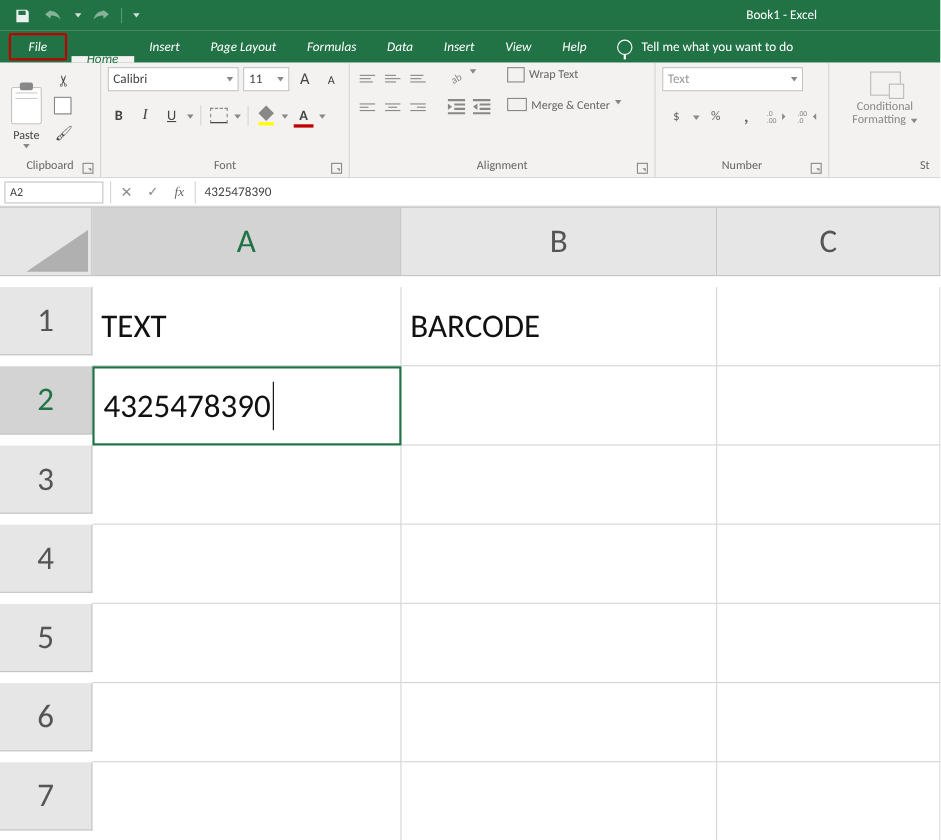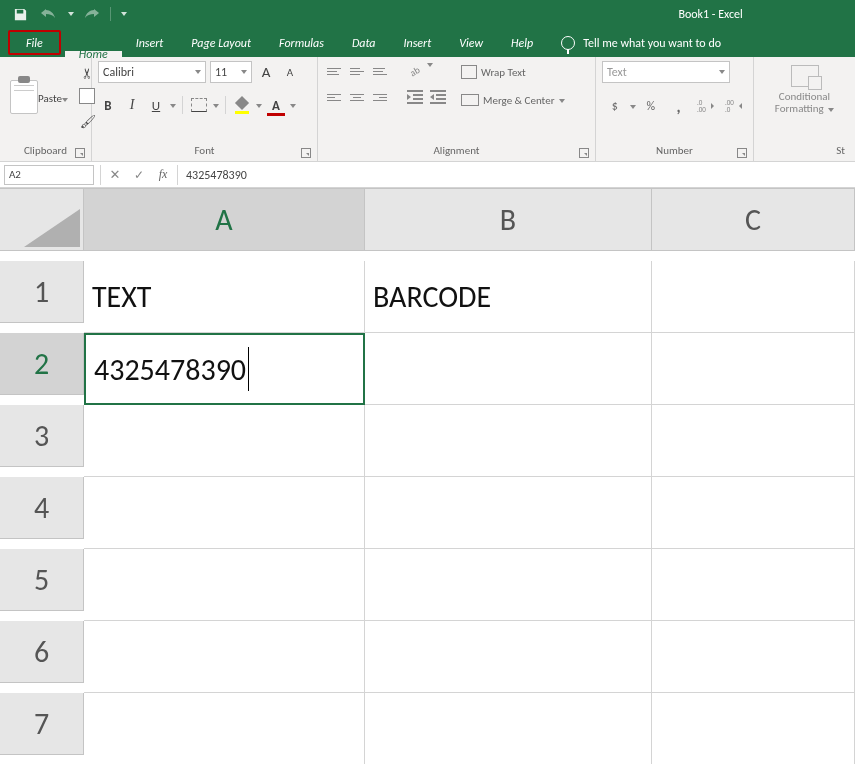--- a/index.html
+++ b/index.html
@@ -25,58 +25,58 @@
 
 
 .ribbon { background: #f3f2f1; height: 105px; border-bottom: 1px solid #d4d4d4; display:flex; }
 .group { border-right: 1px solid #d4d4d4; display:flex; flex-direction:column; padding: 4px 6px 2px 6px; }
 .group-body { flex: 1; display:flex; align-items: flex-start; gap: 6px; }
 .group-label { display:flex; justify-content:center; align-items:center; font-size: 11px; color:#666; height: 18px; position: relative; }
 .group-label .dlg { position:absolute; right: 0; bottom: 1px; width: 10px; height: 10px; border: 1px solid #888; }
 .group-label .dlg::after{content:""; position:absolute; right:1px; bottom:1px; width:0;height:0;border-top:3px solid #888;border-left:3px solid transparent;}
 
 
-.big-btn { display:flex; flex-direction:row; align-items:center; justify-content:flex-end; padding: 2px 4px; height: 76px; }
+.big-btn { display:flex; flex-direction:column; align-items:center; justify-content:flex-end; padding: 2px 4px; height: 76px; }
 .clipboard-icon { width: 28px; height: 34px; background:#fff; border:1px solid #c4c4c4; border-radius:2px; position:relative; margin-bottom:4px;}
 .clipboard-icon::before{content:"";position:absolute;top:-5px;left:50%;transform:translateX(-50%);width:12px;height:7px;background:#888;border-radius:2px;}
 .clipboard-icon::after{content:"";position:absolute;top:4px;left:3px;right:3px;height:4px;border-top:1px solid #ccc;border-bottom:1px solid #ccc;}
 .small-col { display:flex; flex-direction:column; gap:4px; padding-top: 2px;}
 .small-btn { width:20px; height:20px; display:flex; align-items:center; justify-content:center; }
 .cut-icon{font-size:14px;color:#444;transform:rotate(-90deg);}
 .copy-icon{width:14px;height:14px;border:1px solid #888;position:relative;background:#fff;}
 .copy-icon::before{content:"";position:absolute;left:-3px;top:-3px;width:14px;height:14px;border:1px solid #888;background:#fff;}
 .brush-icon{font-size:13px;}
 .big-btn-label{font-size:11px;line-height:12px;text-align:center;}
 .tiny-drop{width:0;height:0;border-left:3px solid transparent;border-right:3px solid transparent;border-top:4px solid #888;margin-top:2px;}
 
 
 .font-top { display:flex; gap:4px; align-items:center; margin-bottom:6px; }
 .combo { height:22px; border:1px solid #c4c4c4; background:#fff; display:flex; align-items:center; padding:0 4px; font-size:12px; }
-.combo.big{width:108px;}
+.combo.big{width:120px;}
 .combo.sm{width:42px;}
 .combo .cdrop{margin-left:auto;width:0;height:0;border-left:3px solid transparent;border-right:3px solid transparent;border-top:4px solid #888;}
 .sq-btn{width:20px;height:20px;border:1px solid transparent;display:flex;align-items:center;justify-content:center;font-size:12px;color:#444;}
 .font-bottom { display:flex; gap:4px; align-items:center; }
 .b-bold{font-weight:bold;font-size:13px;}
 .b-italic{font-style:italic;font-family:serif;font-size:14px;}
 .b-under{text-decoration:underline;font-size:13px;}
 .font-sep{width:1px;height:18px;background:#d4d4d4;margin:0 2px;}
 .border-btn{width:16px;height:14px;border:1px dashed #888;border-bottom:1.5px solid #444;}
 .fill-btn{width:14px;height:14px;position:relative;}
 .fill-btn::before{content:"";position:absolute;top:0;left:2px;width:10px;height:10px;background:#888;transform:rotate(45deg);}
 .fill-bar{position:absolute;bottom:-2px;left:0;right:0;height:3px;background:#ffff00;}
 .fontcolor-btn{position:relative;font-size:13px;font-family:serif;font-weight:bold;}
 .fontcolor-bar{position:absolute;bottom:-2px;left:0;right:0;height:3px;background:#c00000;}
 
 
 .align-col{display:flex;flex-direction:column;gap:6px;}
 .align-row{display:flex;gap:3px;}
 .align-btn{width:20px;height:20px;display:flex;flex-direction:column;justify-content:center;gap:2px;padding:3px;}
 .al-line{height:1px;background:#888;}
-.wrap-row{display:flex;align-items:center;gap:4px;height:22px;font-size:11px;color:#666;}
+.wrap-row{display:flex;gap:4px;height:22px;font-size:11px;color:#666;}
 .wrap-icon{width:16px;height:14px;border:1px solid #888;position:relative;}
 .merge-icon{width:18px;height:12px;border:1px solid #888;}
 
 
 .num-combo{width:128px;}
 .num-row{display:flex;gap:2px;margin-top:6px;}
 .num-btn{width:26px;height:22px;display:flex;align-items:center;justify-content:center;font-size:12px;color:#666;}
 
 
 .cond-col{display:flex;flex-direction:column;align-items:center;justify-content:center;padding:4px 6px;color:#888;}

